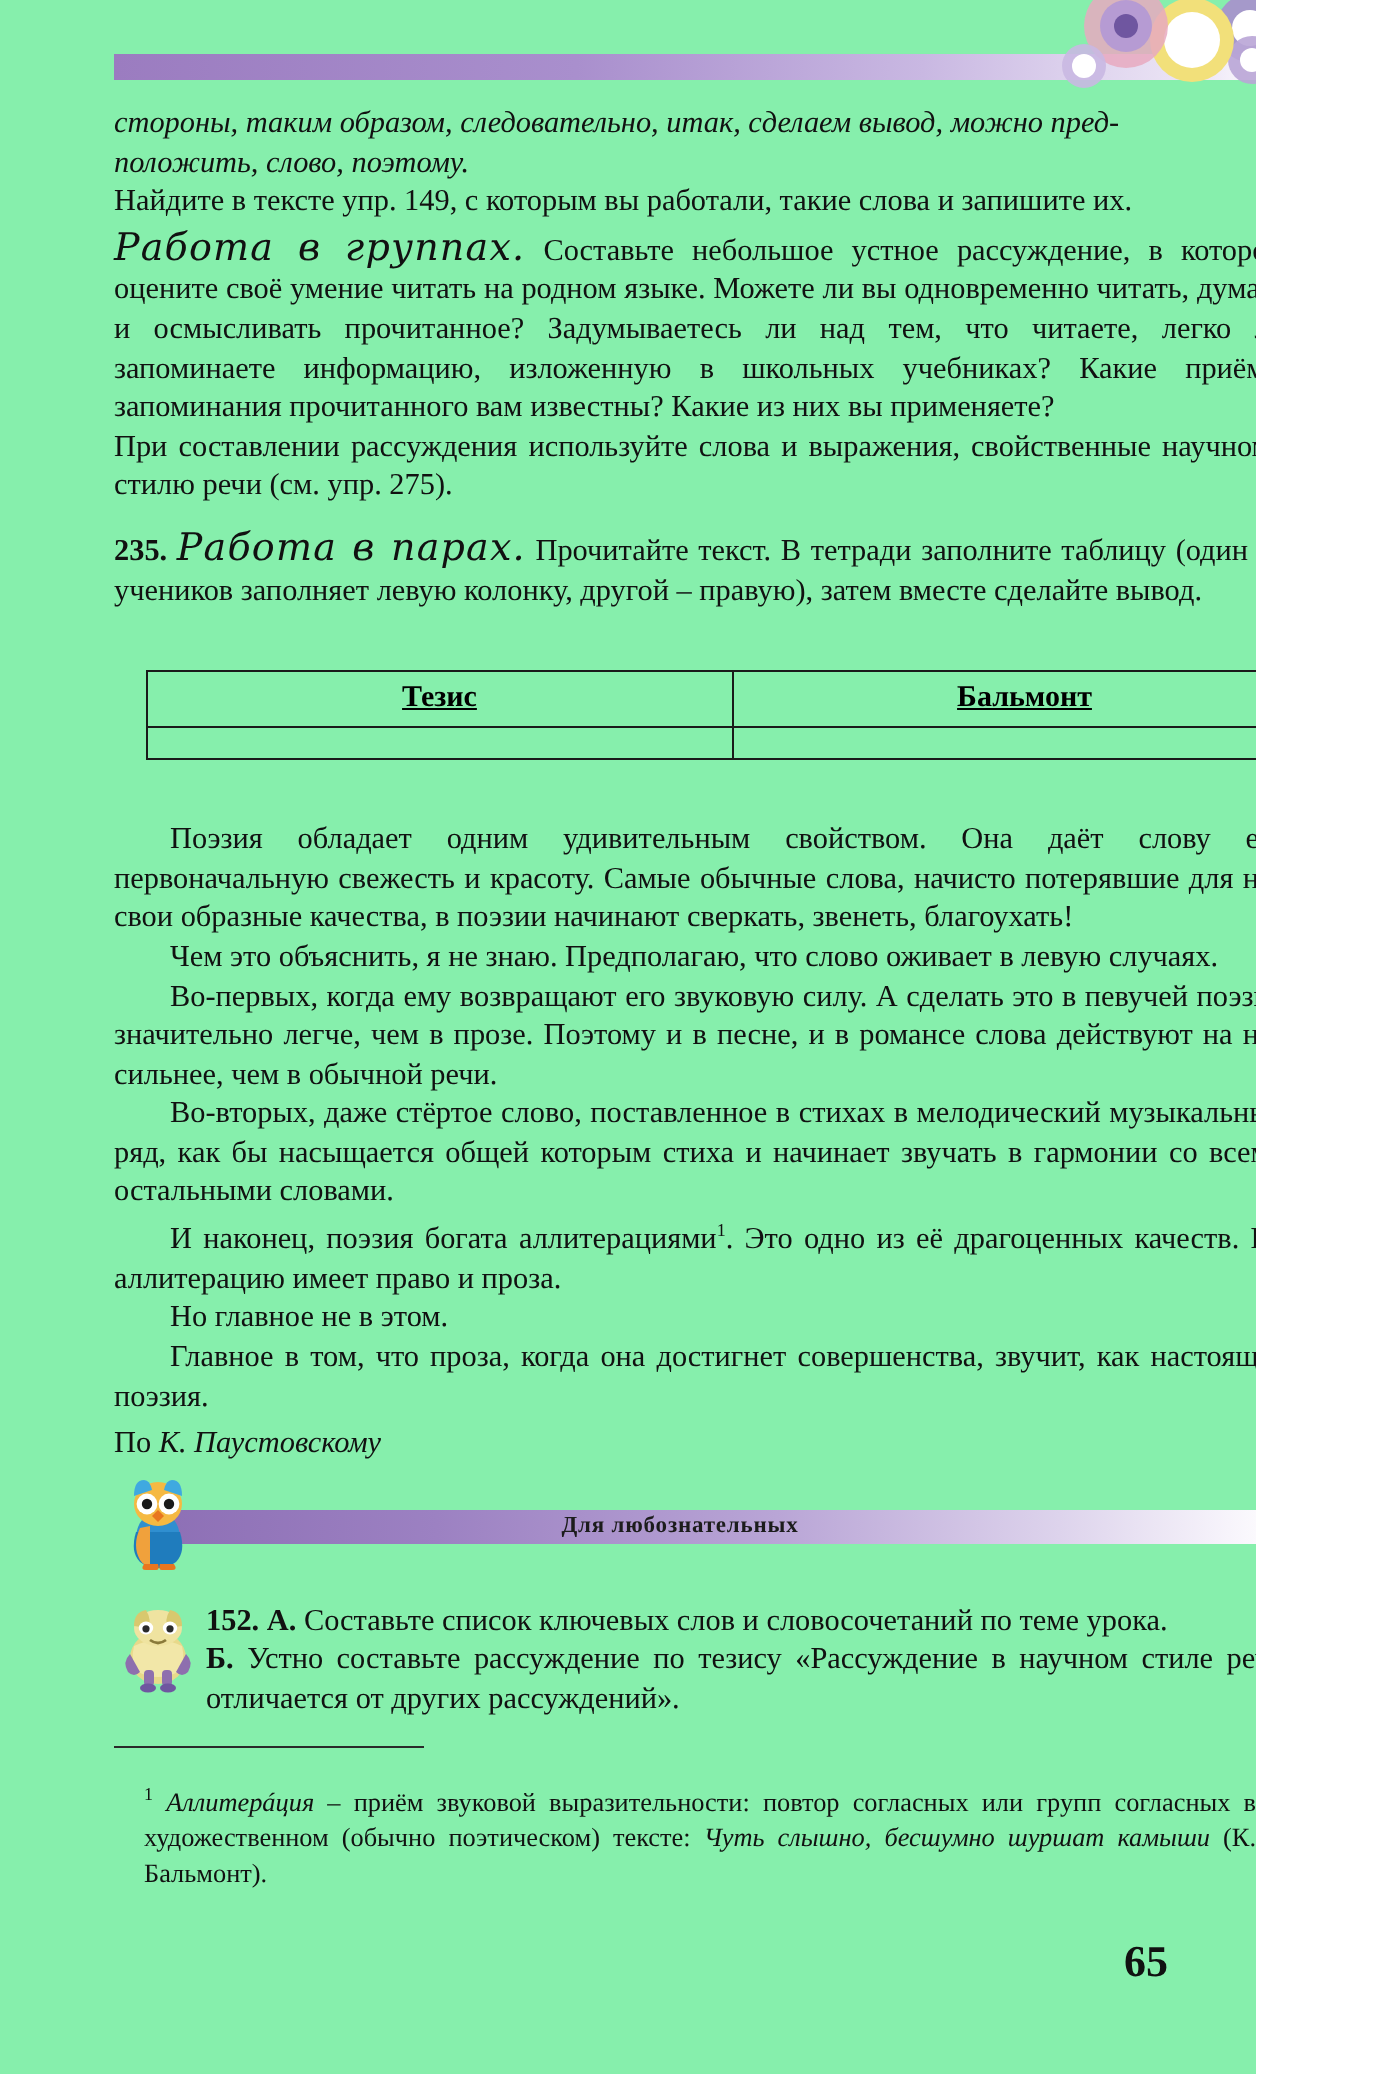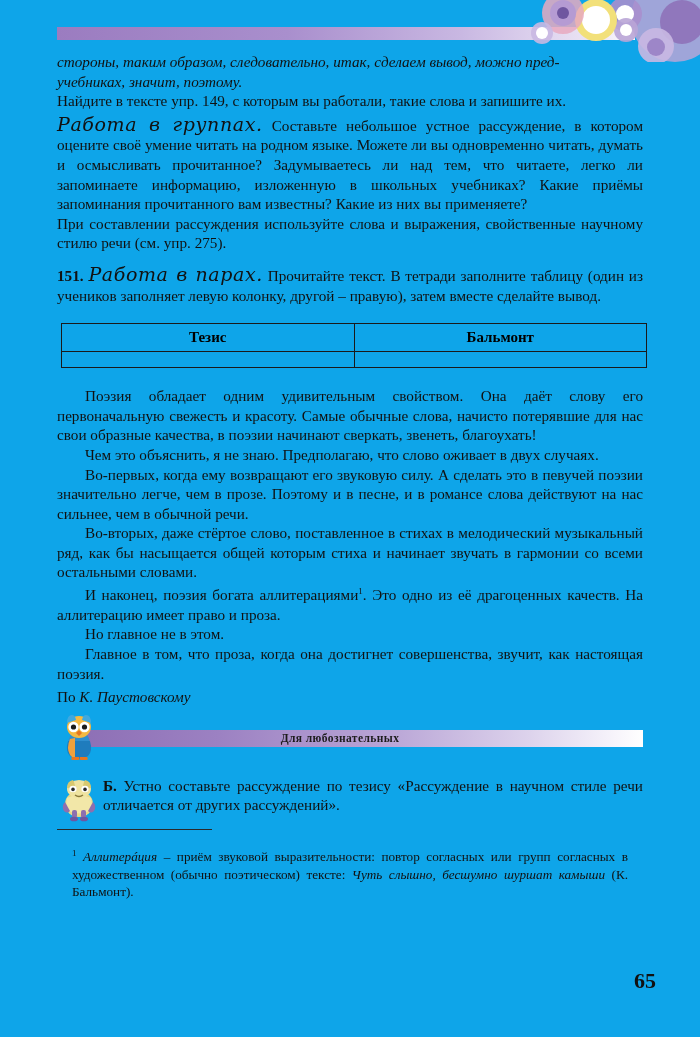--- a/index.html
+++ b/index.html
@@ -5,23 +5,23 @@
   html, body {
     margin: 0;
     padding: 0;
     background: #ffffff;
   }
   body {
     font-family: "Liberation Serif", serif;
   }
   .page {
     position: relative;
-    width: 700px;
+    width: 628px;
     height: 1037px;
-    background: #0ea5e9;
+    background: #86efac;
     overflow: hidden;
   }
 
   
   .header-deco {
     position: absolute;
     top: 0;
     left: 0;
     width: 700px;
     height: 60px;
@@ -75,22 +75,23 @@
     font-weight: 400;
   }
   .right {
     text-align: right;
   }
 
   
   table.tz {
     border-collapse: collapse;
     width: 586px;
-    margin: 4px;
+    margin: 16px;
     table-layout: fixed;
+    text-decoration: underline;
   }
   table.tz td, table.tz th {
     border: 1.4px solid #1a1a1a;
     height: 14px;
     padding: 0;
   }
   table.tz th {
     height: 27px;
     font-size: 15px;
     font-weight: bold;
@@ -223,31 +224,31 @@
       <circle cx="103" cy="13" r="13" fill="#b49ad4" opacity="0.95"></circle>
       <circle cx="103" cy="13" r="6" fill="#6f56a0"></circle>
       <circle cx="82" cy="33" r="11" fill="#c9b8e2" opacity="0.9"></circle>
       <circle cx="82" cy="33" r="6" fill="#ffffff"></circle>
     </svg>
   </div>
 
   <div class="content" style="top:52px;">
 
     <p class="body italic">стороны, таким образом, следовательно, итак, сделаем вывод, можно пред-</p>
-    <p class="body italic">учебниках, значит, поэтому.</p>
+    <p class="body italic">положить, слово, поэтому.</p>
     <p class="body"><span>Найдите в тексте упр. 149, с которым вы работали, такие слова и запишите их.</span></p>
 
     <div class="sp4"></div>
 
     <p class="body"><span class="calli">Работа в группах.</span><span> Составьте небольшое устное рассуждение, в котором оцените своё умение читать на родном языке. Можете ли вы одновременно читать, думать и осмысливать прочитанное? Задумываетесь ли над тем, что читаете, легко ли запоминаете информацию, изложенную в школьных учебниках? Какие приёмы запоминания прочитанного вам известны? Какие из них вы применяете?</span></p>
     <p class="body">При составлении рассуждения используйте слова и выражения, свойственные научному стилю речи (см. упр. 275).</p>
 
     <div class="sp12"></div>
 
-    <p class="body"><span class="bold">151.</span> <span class="calli">Работа в парах.</span><span> Прочитайте текст. В тетради заполните таблицу (один из учеников заполняет левую колонку, другой – правую), затем вместе сделайте вывод.</span></p>
+    <p class="body"><span class="bold">235.</span> <span class="calli">Работа в парах.</span><span> Прочитайте текст. В тетради заполните таблицу (один из учеников заполняет левую колонку, другой – правую), затем вместе сделайте вывод.</span></p>
 
     <div class="sp14"></div>
 
     <table class="tz">
       <thead>
         <tr>
           <th>Тезис</th>
           <th>Бальмонт</th>
         </tr>
       </thead>
@@ -255,21 +256,21 @@
         <tr>
           <td></td>
           <td></td>
         </tr>
       </tbody>
     </table>
 
     <div class="sp14"></div>
 
     <p class="body ind">Поэзия обладает одним удивительным свойством. Она даёт слову его первоначальную свежесть и красоту. Самые обычные слова, начисто потерявшие для нас свои образные качества, в поэзии начинают сверкать, звенеть, благоухать!</p>
-    <p class="body ind">Чем это объяснить, я не знаю. Предполагаю, что слово оживает в двух случаях.</p>
+    <p class="body ind">Чем это объяснить, я не знаю. Предполагаю, что слово оживает в левую случаях.</p>
     <p class="body ind">Во-первых, когда ему возвращают его звуковую силу. А сделать это в певучей поэзии значительно легче, чем в прозе. Поэтому и в песне, и в романсе слова действуют на нас сильнее, чем в обычной речи.</p>
     <p class="body ind">Во-вторых, даже стёртое слово, поставленное в стихах в мелодический музыкальный ряд, как бы насыщается общей которым стиха и начинает звучать в гармонии со всеми остальными словами.</p>
     <p class="body ind"><span>И наконец, поэзия богата аллитерациями</span><sup class="fnmark">1</sup><span>. Это одно из её драгоценных качеств. На аллитерацию имеет право и проза.</span></p>
     <p class="body ind">Но главное не в этом.</p>
     <p class="body ind">Главное в том, что проза, когда она достигнет совершенства, звучит, как настоящая поэзия.</p>
 
     <div class="sp4"></div>
 
     <p class="body right"><span>По </span><span class="italic">К. Паустовскому</span></p>
 
@@ -311,20 +312,21 @@
         <circle cx="28" cy="13.4" r="1.8" fill="#2a2a2a"></circle>
         <path d="M18 19 q4 3 8 0" stroke="#8a7a3a" stroke-width="1.4" fill="none"></path>
         <path d="M8 26 q-4 4 -1 9 q3 3 6 0 z" fill="#8e6fae"></path>
         <path d="M36 26 q4 4 1 9 q-3 3 -6 0 z" fill="#8e6fae"></path>
         <rect x="15" y="34" width="5" height="8" rx="2" fill="#8e6fae"></rect>
         <rect x="24" y="34" width="5" height="8" rx="2" fill="#8e6fae"></rect>
         <ellipse cx="17" cy="43" rx="4" ry="2.3" fill="#6f56a0"></ellipse>
         <ellipse cx="27" cy="43" rx="4" ry="2.3" fill="#6f56a0"></ellipse>
       </svg>
       <div class="ex152-text">
+        <p class="body"><span class="bold">152.</span> <span class="bold">А.</span><span> Составьте список ключевых слов и словосочетаний по теме урока.</span></p>
         <p class="body"><span class="bold">Б.</span><span> Устно составьте рассуждение по тезису «Рассуждение в научном стиле речи отличается от других рассуждений».</span></p>
       </div>
     </div>
 
     <div class="sp14"></div>
 
     <div>
       <div class="fn-rule"></div>
       <p class="footnote">
         <sup class="fnmark">1</sup>

